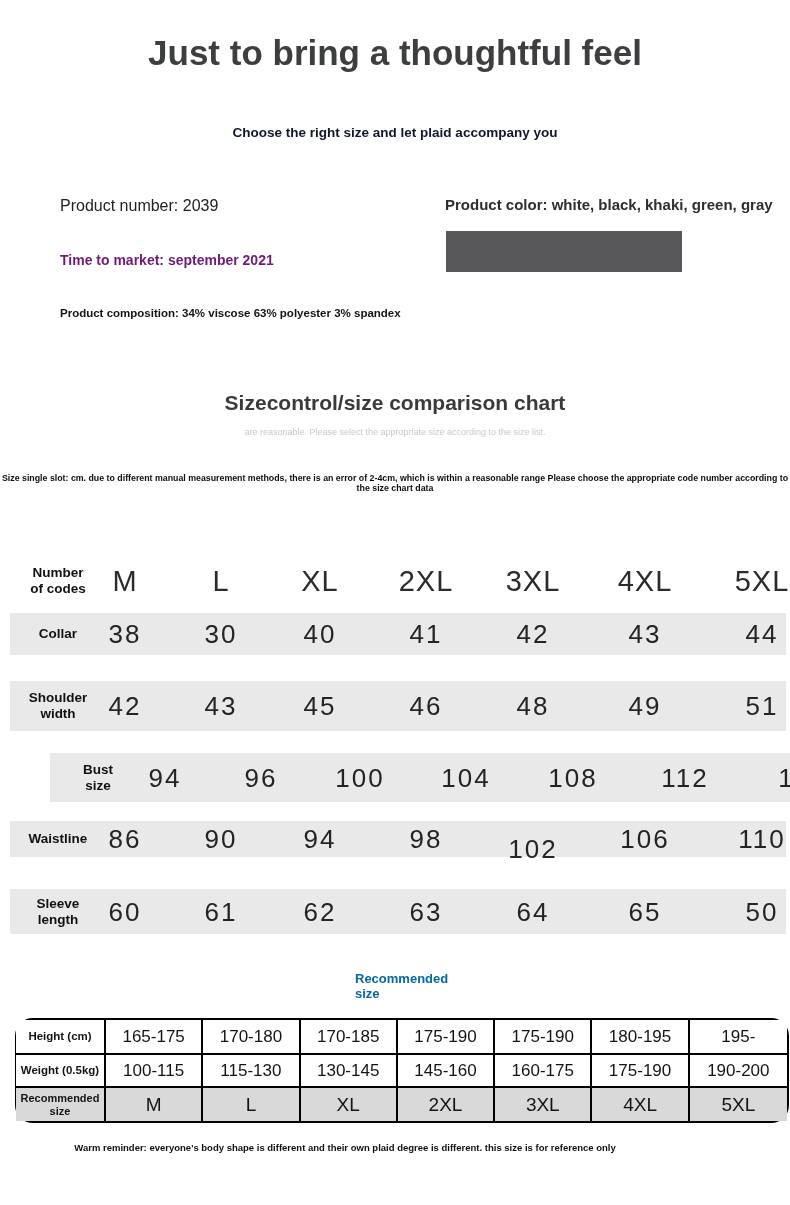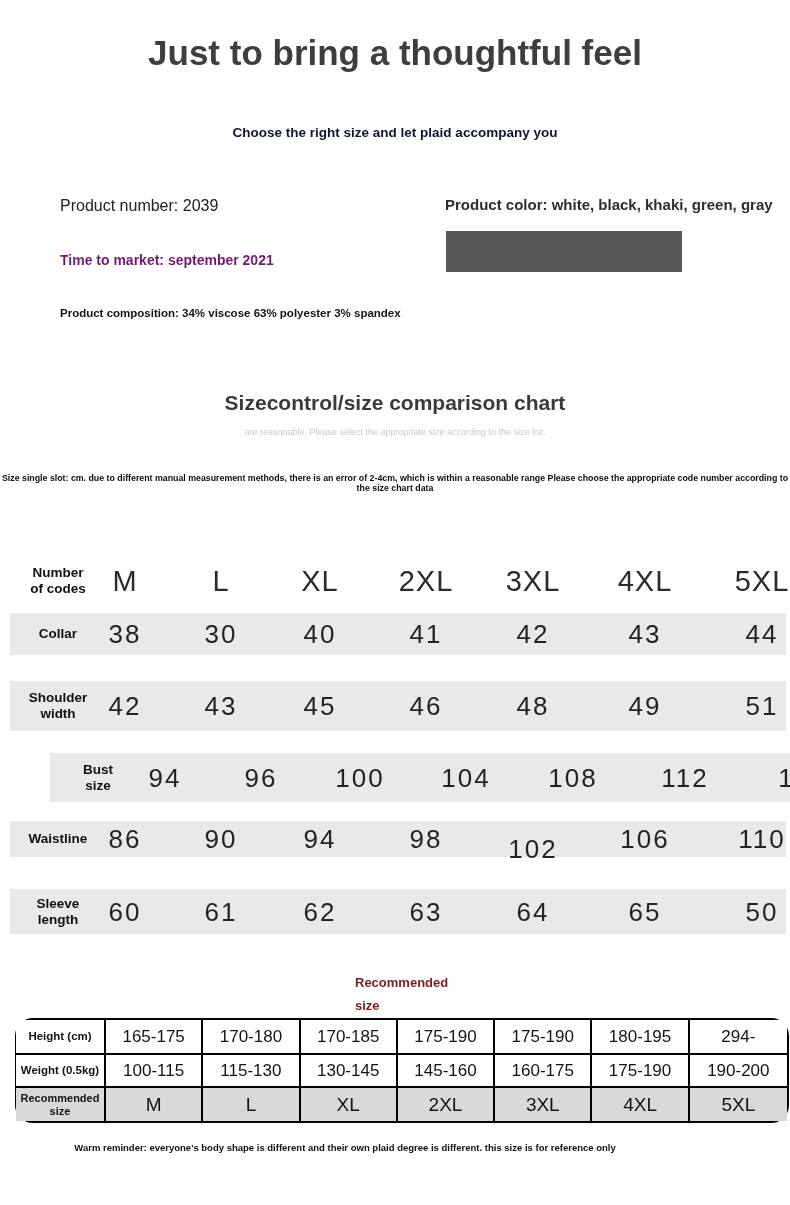--- a/index.html
+++ b/index.html
@@ -42,22 +42,22 @@
     text-align:center;font-weight:700;color:#111;font-size:13.5px;line-height:16px;
     white-space:pre-line;
   }
   .band .cell-val{
     position:absolute;top:50%;transform:translate(-50%,-50%);
     font-size:26px;font-weight:400;color:#242424;letter-spacing:2px;white-space:nowrap;
   }
   .band.header-band .cell-val{font-size:29px;letter-spacing:1px;color:#2b2b2b;}
   
   .rec-title{
-    top:971px;left:355px;font-size:13px;font-weight:700;color:#7f1d1d;
-    line-height:23px;white-space:pre-line;
+    top:971px;left:355px;font-size:13px;font-weight:700;color:#0369a1;
+    line-height:15px;white-space:pre-line;
   }
   .rec-table{
     top:1018px;left:15px;width:771px;
     display:grid;grid-template-columns:90px repeat(7,1fr);
     border-top:2px solid #000;border-bottom:2px solid #000;
     border-left:1px solid #000;border-right:2px solid #000;border-radius:18px;
   }
   .rec-cell{
     display:flex;align-items:center;justify-content:center;text-align:center;
     border-right:2px solid #000;border-bottom:2px solid #000;
@@ -162,21 +162,21 @@
 <div class="abs rec-title">Recommended
 size</div>
 <div class="abs rec-table" id="rec-table">
     <div class="rec-cell rlabel row-0">Height (cm)</div>
     <div class="rec-cell row-0">165-175</div>
     <div class="rec-cell row-0">170-180</div>
     <div class="rec-cell row-0">170-185</div>
     <div class="rec-cell row-0">175-190</div>
     <div class="rec-cell row-0">175-190</div>
     <div class="rec-cell row-0">180-195</div>
-    <div class="rec-cell row-0">294-</div>
+    <div class="rec-cell row-0">195-</div>
     <div class="rec-cell rlabel row-1">Weight (0.5kg)</div>
     <div class="rec-cell row-1">100-115</div>
     <div class="rec-cell row-1">115-130</div>
     <div class="rec-cell row-1">130-145</div>
     <div class="rec-cell row-1">145-160</div>
     <div class="rec-cell row-1">160-175</div>
     <div class="rec-cell row-1">175-190</div>
     <div class="rec-cell row-1">190-200</div>
     <div class="rec-cell rlabel row-2">Recommended size</div>
     <div class="rec-cell row-2">M</div>

